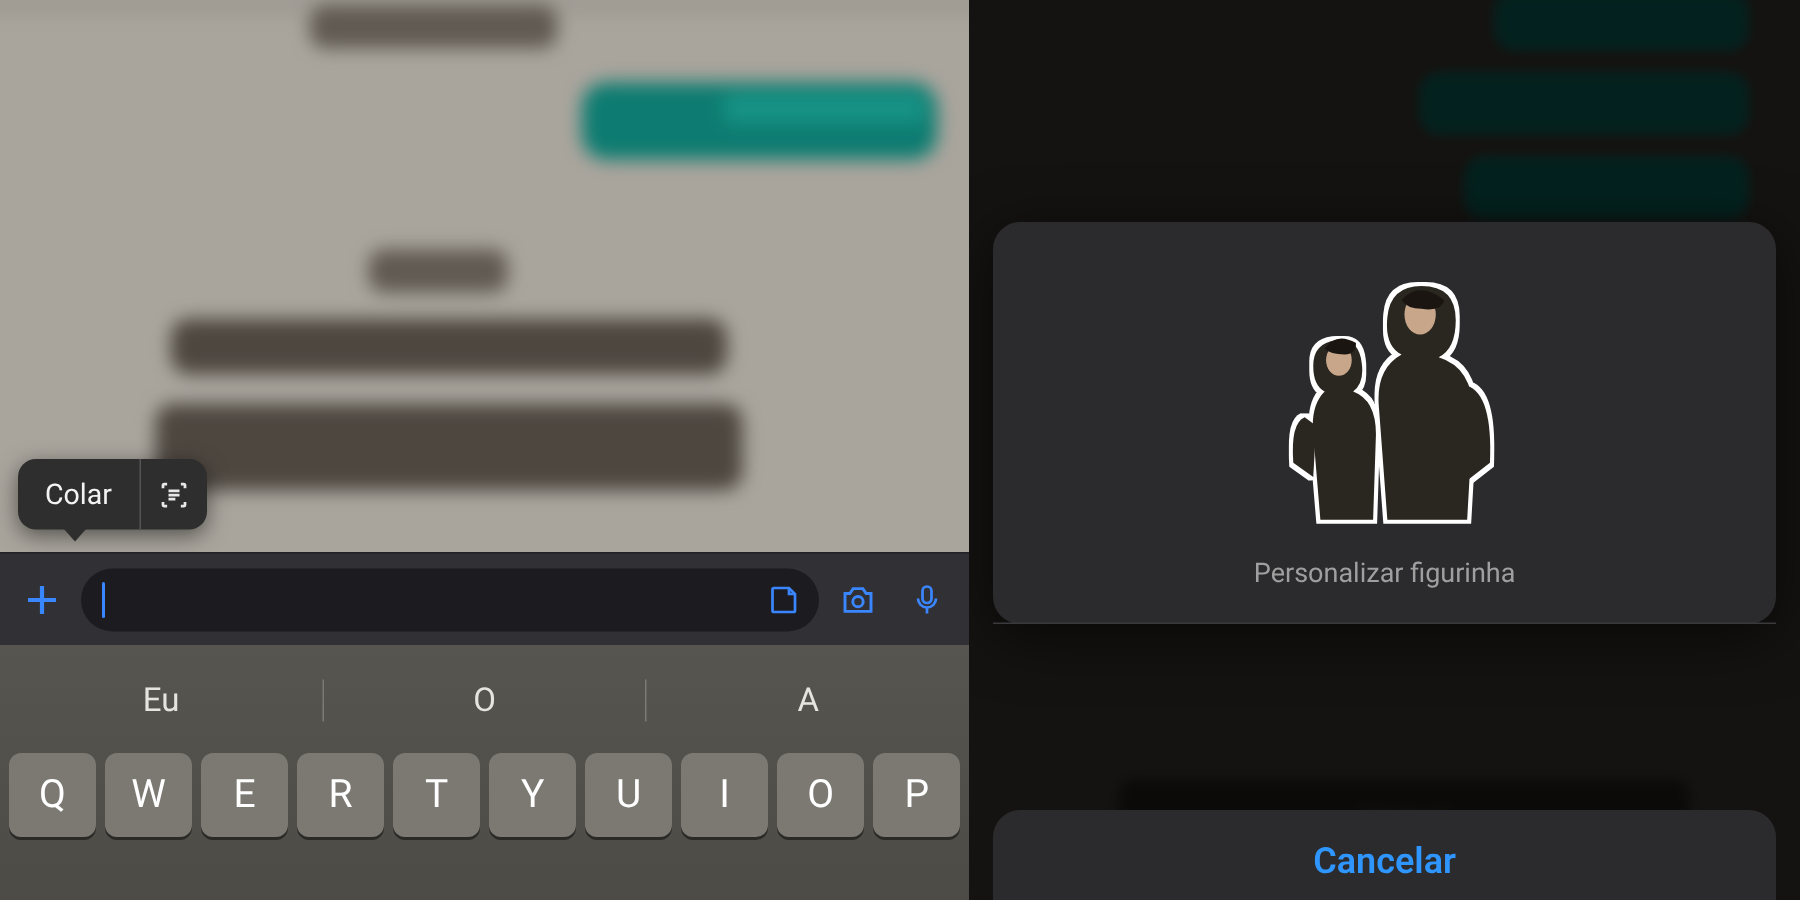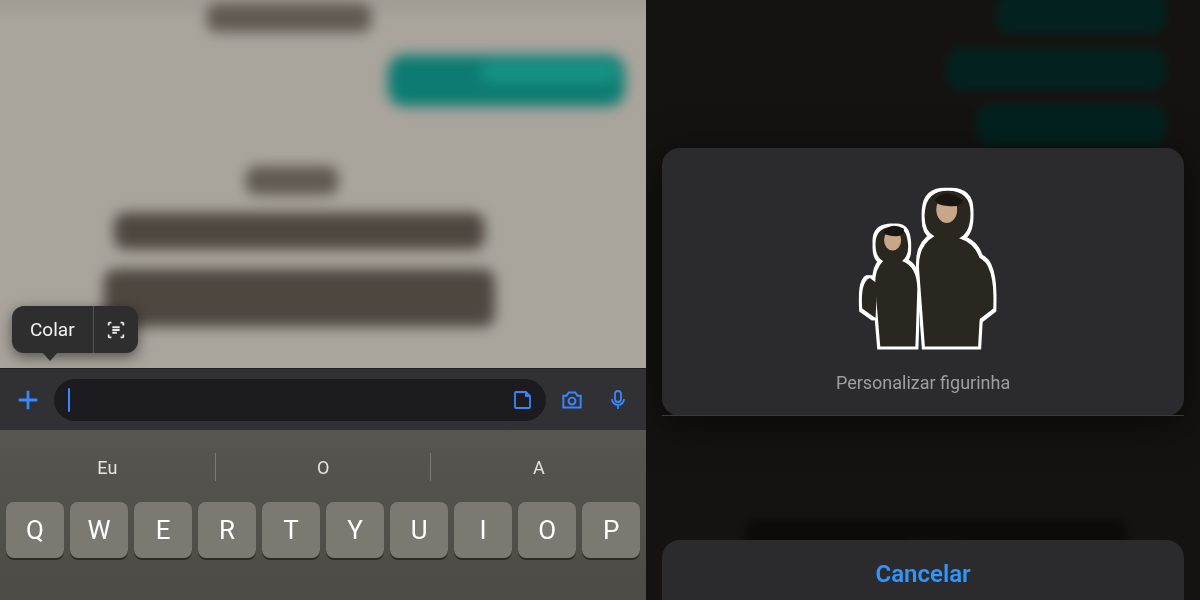--- a/index.html
+++ b/index.html
@@ -72,21 +72,21 @@
   .mic-btn svg{ width:24px; height:24px; stroke:#3a86ff; fill:none; stroke-width:1.8;}
 
   
   .keyboard{
     position:absolute; left:0; right:0; top:430px; bottom:0;
     background: linear-gradient(#57554f, #4d4b46);
     padding-top:8px;
   }
   .suggestion-row{
     display:flex; height:58px; align-items:center; color:#e6e4df;
-    font-size:18px;
+    font-size:22px;
   }
   .suggestion-row .sugg{
     flex:1; text-align:center;
   }
   .suggestion-row .vsep{ width:1px; height:28px; background:#7c7a72;}
   .key-row{
     display:flex; gap:6px; padding:6px 6px 0 6px;
   }
   .key{
     flex:1; height:56px; border-radius:8px;

